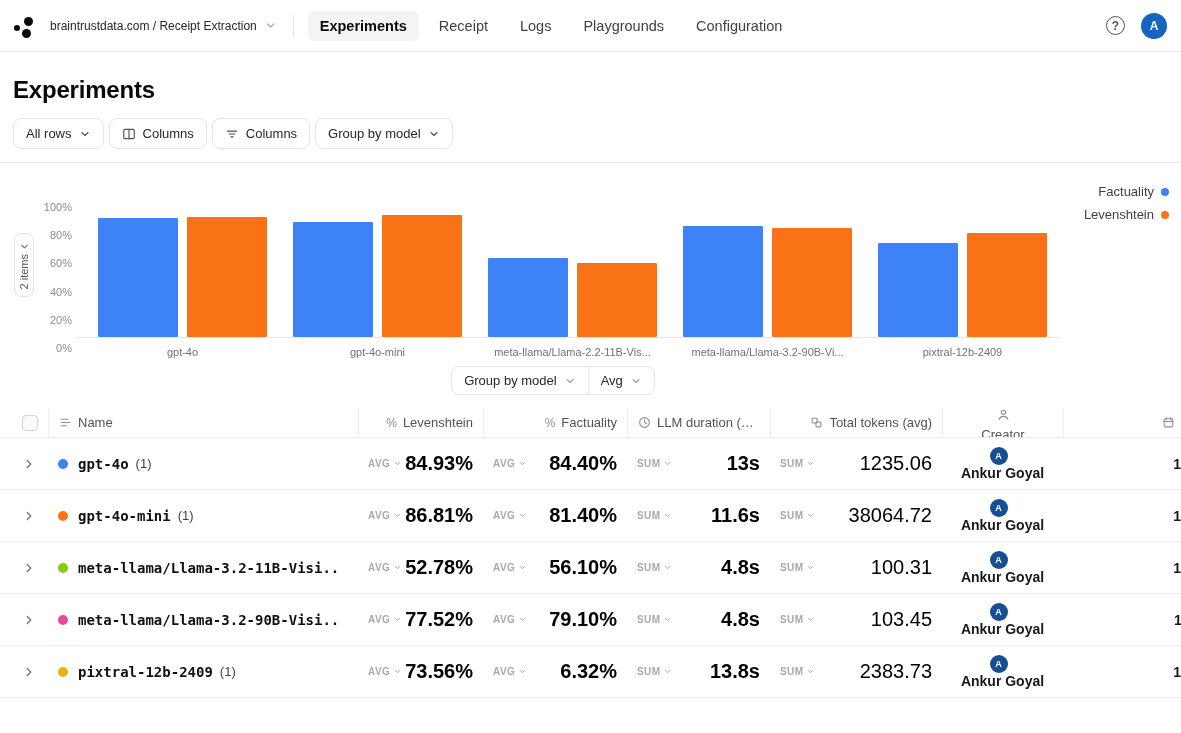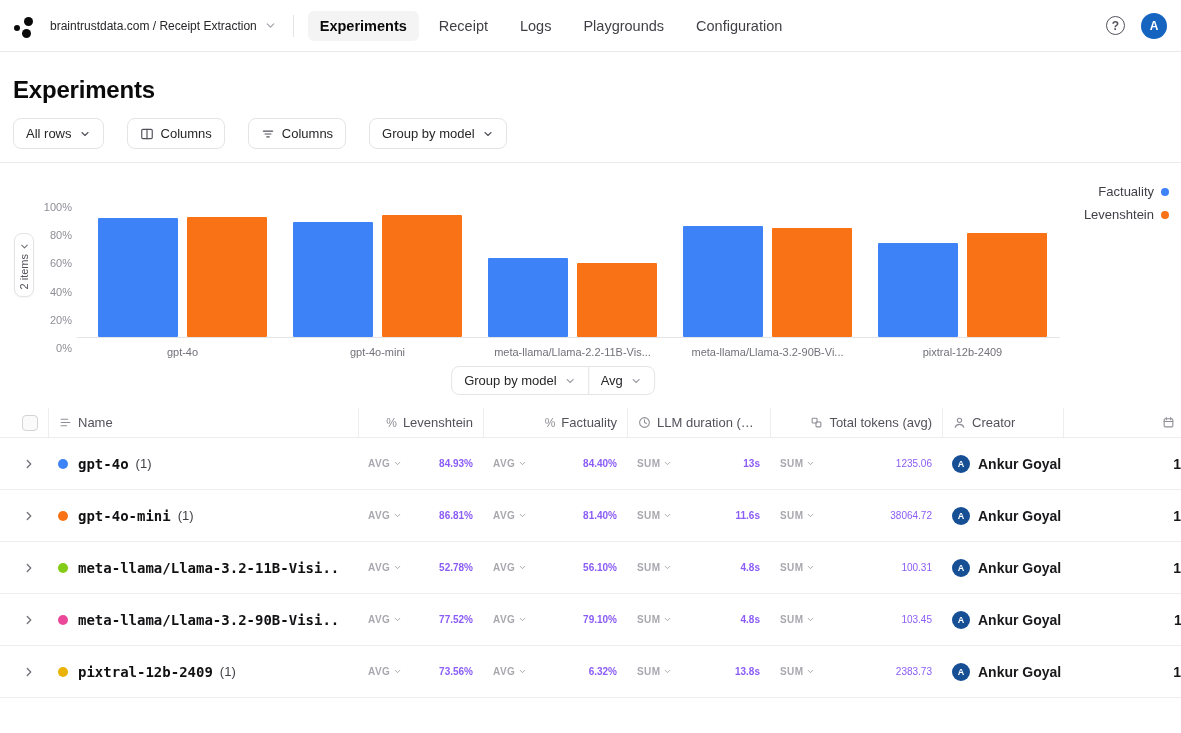--- a/index.html
+++ b/index.html
@@ -22,21 +22,21 @@
   .tab.active { background:#f4f4f5; color:#0a0a0a; font-weight:700; }
   .nav-right { display:flex; align-items:center; gap:16px; }
   .help { width:19px; height:19px; border:1.6px solid #52525b; border-radius:50%;
     display:flex; align-items:center; justify-content:center; font-size:12px; font-weight:700;
     color:#52525b; cursor:pointer; }
   .avatar { width:26px; height:26px; border-radius:50%; color:#fff; display:flex;
     align-items:center; justify-content:center; font-size:12px; font-weight:700; cursor:pointer; }
 
   
   .page-title { font-size:24px; font-weight:700; color:#0a0a0a; padding:24px 13px 14px; letter-spacing:-.2px; }
-  .toolbar { display:flex; align-items:flex-start; gap:23px; padding:0 13px 13px; }
+  .toolbar { display:flex; align-items:flex-start; gap:5px; padding:0 13px 13px; }
   .btn { display:inline-flex; align-items:center; gap:7px; border:1px solid #e4e4e7; background:#fff;
     border-radius:8px; padding:7px 12px; font-size:13px; font-weight:500; color:#27272a; cursor:pointer;
     font-family:"Liberation Sans", sans-serif; }
   .btn svg { color:#52525b; }
   .chev { color:#a1a1aa; }
 
   .section-divider { border-top:1px solid #ececee; }
 
   
   .chart-section { position:relative; height:235px; }
@@ -65,33 +65,33 @@
   
   .table { width:1240px; margin-top:10px; }
   .thead { display:flex; align-items:stretch; height:30px; border-bottom:1px solid #ededf0;
     font-size:13px; color:#52525b; }
   .th { display:flex; align-items:center; gap:6px; padding:0 10px; border-left:1px solid #ededf0; overflow:hidden; cursor:pointer; }
   .th:first-child { border-left:none; }
   .th .pct { font-size:12px; color:#8e8e96; }
   .th-label { white-space:nowrap; overflow:hidden; text-overflow:ellipsis; }
   .right { justify-content:flex-end; }
   .c1 { width:48px; } .c2 { width:310px; } .c3 { width:125px; } .c4 { width:144px; }
-  .c5 { width:143px; } .c6 { width:172px; } .c7 { width:121px; } .c8 { width:177px; }
+  .c5 { width:143px; } .c6 { width:172px; } .c7 { width:121px;flex-direction:column; } .c8 { width:177px; }
   .checkbox { width:16px; height:16px; border:1px solid #d4d4d8; border-radius:4px; background:#fafafa; cursor:pointer; }
   .trow { display:flex; align-items:center; height:52px; border-bottom:1px solid #ededf0; }
   .td { display:flex; align-items:center; padding:0 10px; overflow:hidden; }
   .row-chevron { color:#71717a; display:flex; padding-left:12px; cursor:pointer; }
   .row-dot { width:10px; height:10px; border-radius:50%; flex:0 0 auto; margin-right:10px; }
   .row-name { font-family:"DejaVu Sans Mono", monospace; font-size:14px; font-weight:700; color:#111113;
     white-space:nowrap; overflow:hidden; }
   .row-count { font-size:13px; color:#3f3f46; margin-left:7px; white-space:nowrap; }
   .metric { justify-content:space-between; }
   .agg { display:flex; align-items:center; gap:3px; font-size:10px; letter-spacing:.4px;
     color:#a8a8b0; font-weight:600; cursor:pointer; }
-  .val { font-size:10px; font-weight:700; color:#8b5cf6; white-space:nowrap; }
+  .val { font-size:20px; font-weight:700; color:#000000; white-space:nowrap; }
   .val.plain { font-weight:400; }
   .creator-avatar { width:18px; height:18px; border-radius:50%; color:#fff; font-size:9px; font-weight:700;
     display:flex; align-items:center; justify-content:center; margin-right:8px; flex:0 0 auto; }
   .creator-name { font-size:14px; font-weight:600; white-space:nowrap; }
   .updated { font-size:14px; font-weight:600; white-space:nowrap; justify-content:flex-end; }
 </style>
 </head>
 <body>
 
 <div class="nav">

